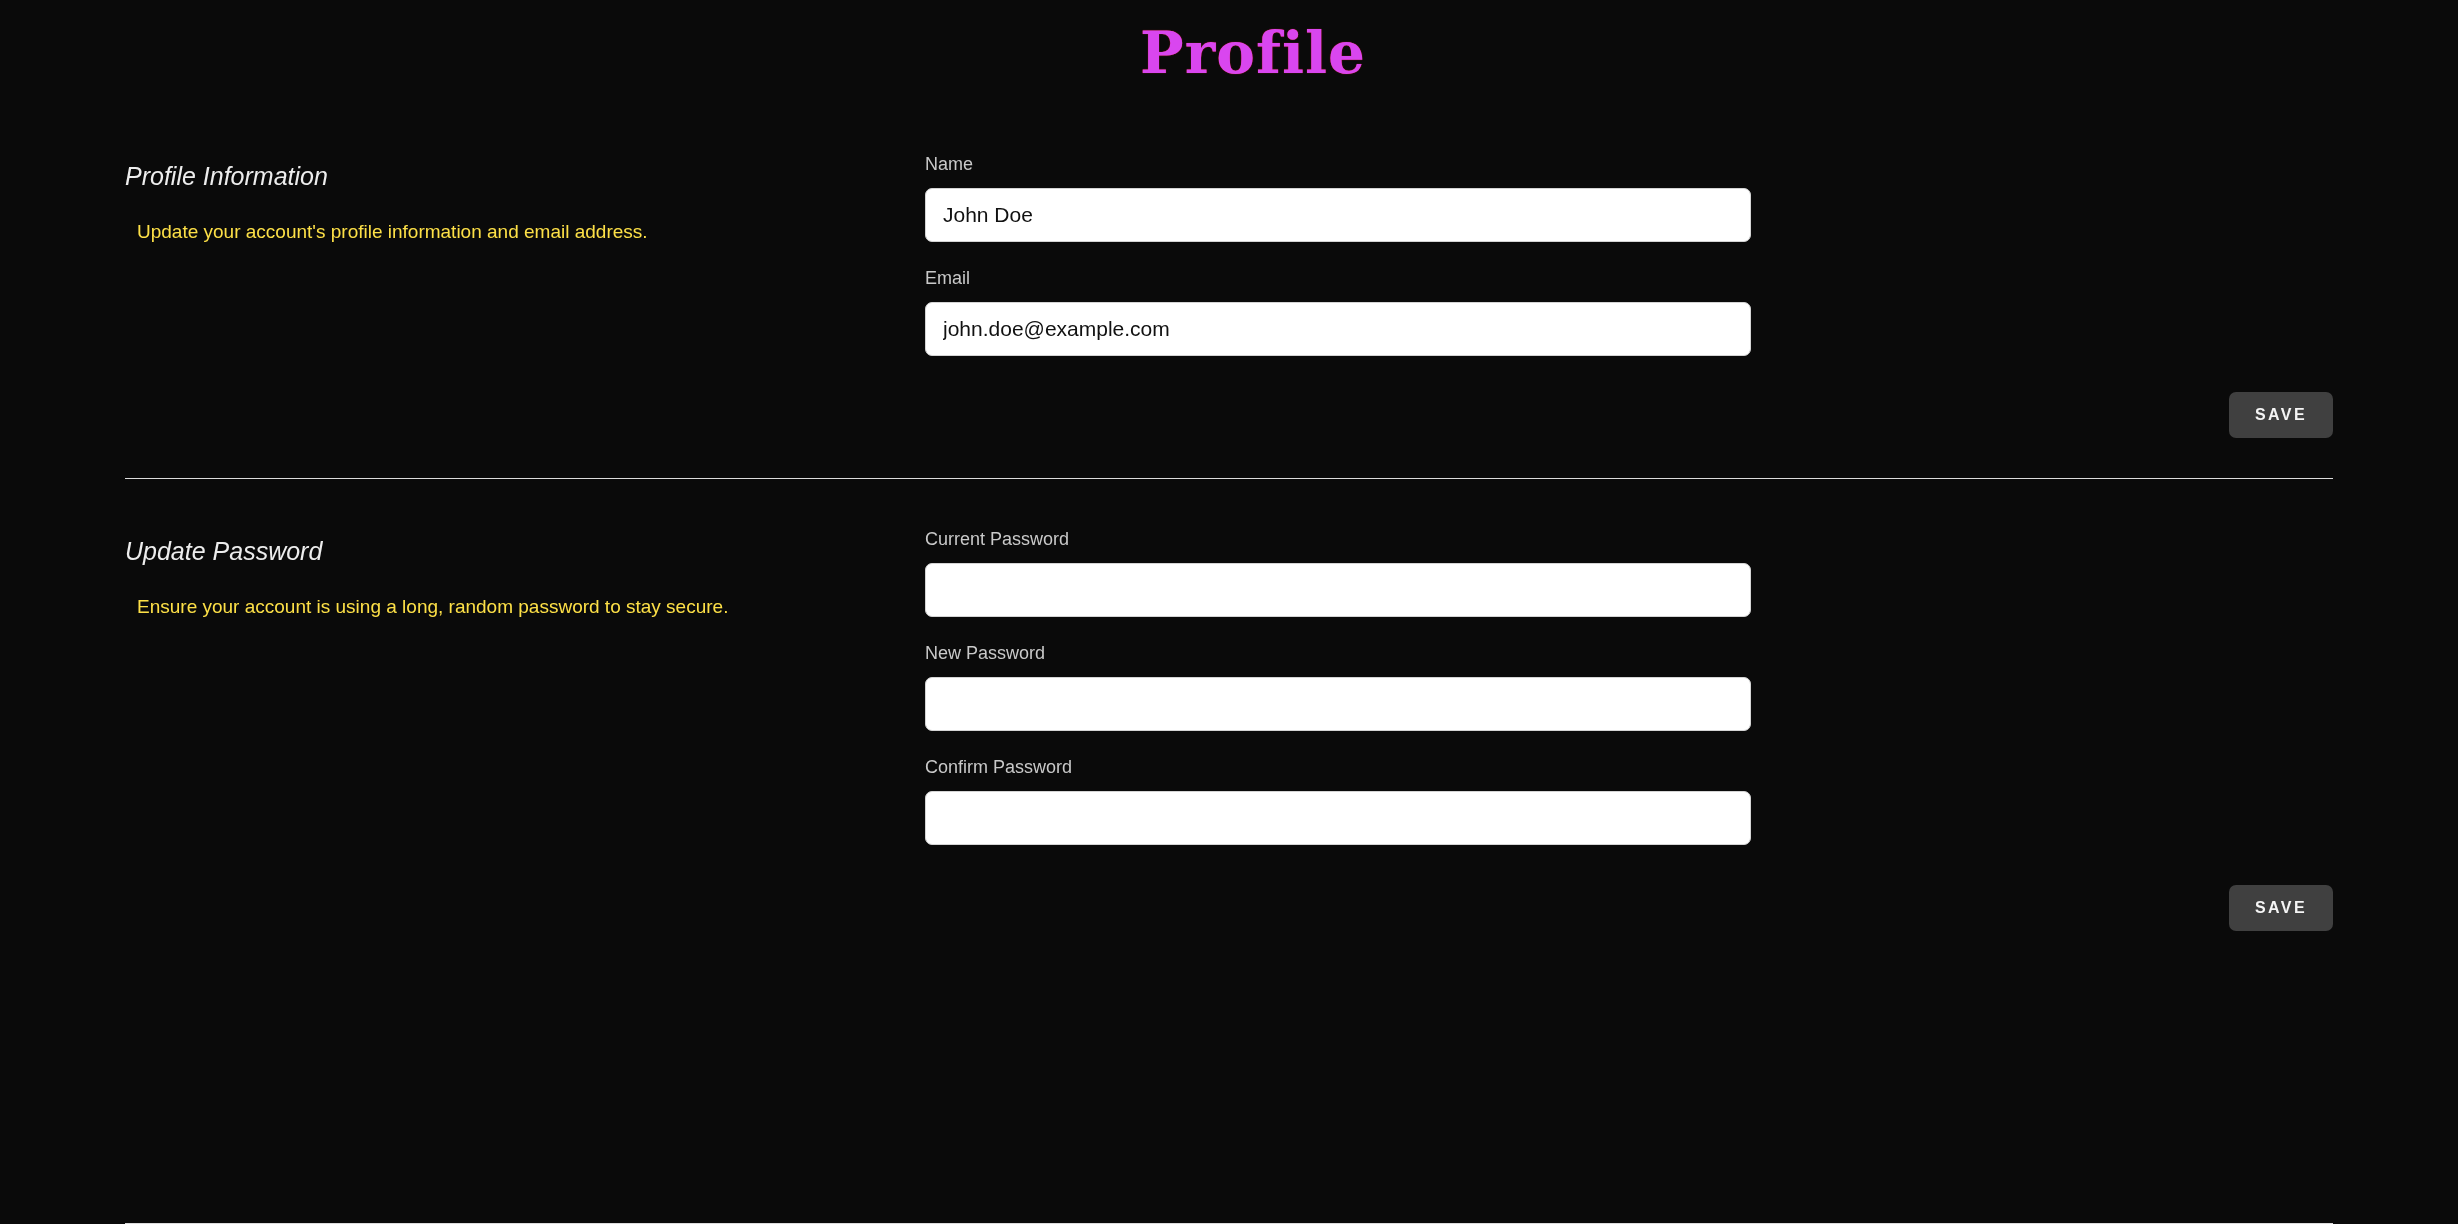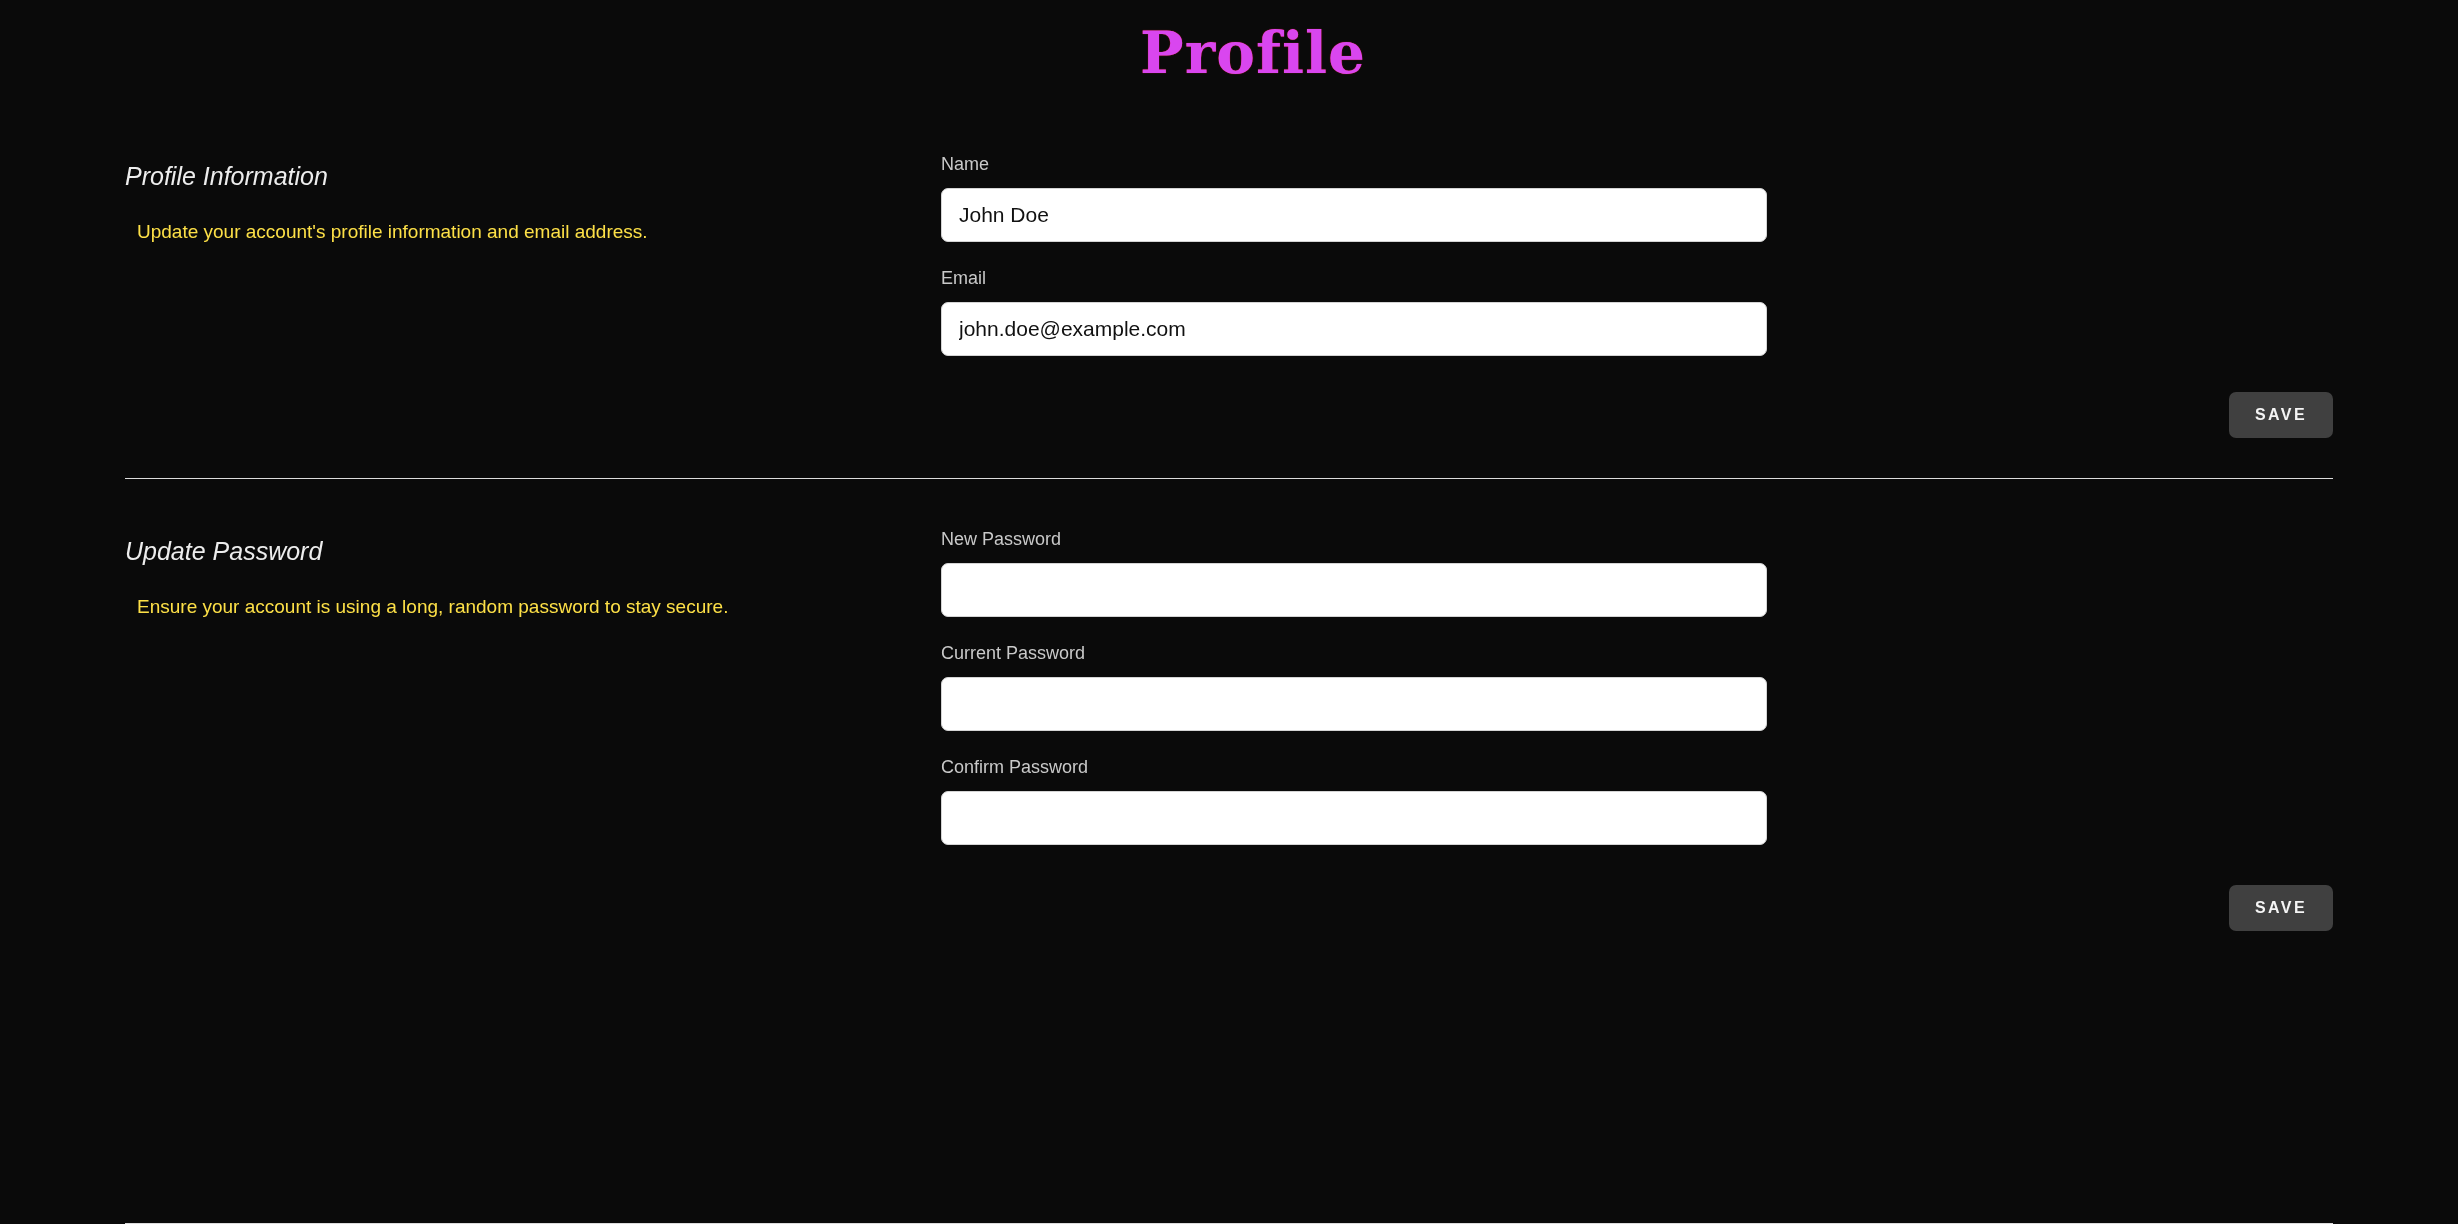--- a/index.html
+++ b/index.html
@@ -28,21 +28,20 @@
     padding-top: 22px;
     margin: 0;
     line-height: 1.1;
     text-shadow: 0 0 1px #e8262d;
     padding-left: 48px;
   }
   .section {
     display: flex;
     padding: 0 125px;
     align-items: flex-start;
-    gap: 16px;
   }
   .section-left {
     width: 800px;
     padding-top: 8px;
     flex: none;
   }
   .section-heading {
     font-style: italic;
     font-size: 25px;
     color: #ededed;
@@ -153,25 +152,25 @@
 
   <div class="divider"></div>
 
   <div class="section block-password">
     <div class="section-left">
       <h2 class="section-heading">Update Password</h2>
       <p class="section-sub">Ensure your account is using a long, random password to stay secure.</p>
     </div>
     <div class="section-right">
       <div class="field">
-        <label class="field-label">New Password</label>
+        <label class="field-label">Current Password</label>
         <input class="text-input" type="password" value="" style="">
       </div>
       <div class="field">
-        <label class="field-label">Current Password</label>
+        <label class="field-label">New Password</label>
         <input class="text-input" type="password" value="" style="">
       </div>
       <div class="field">
         <label class="field-label">Confirm Password</label>
         <input class="text-input" type="password" value="" style="">
       </div>
     </div>
   </div>
 
   <div class="actions-wrap row-actions-password">

